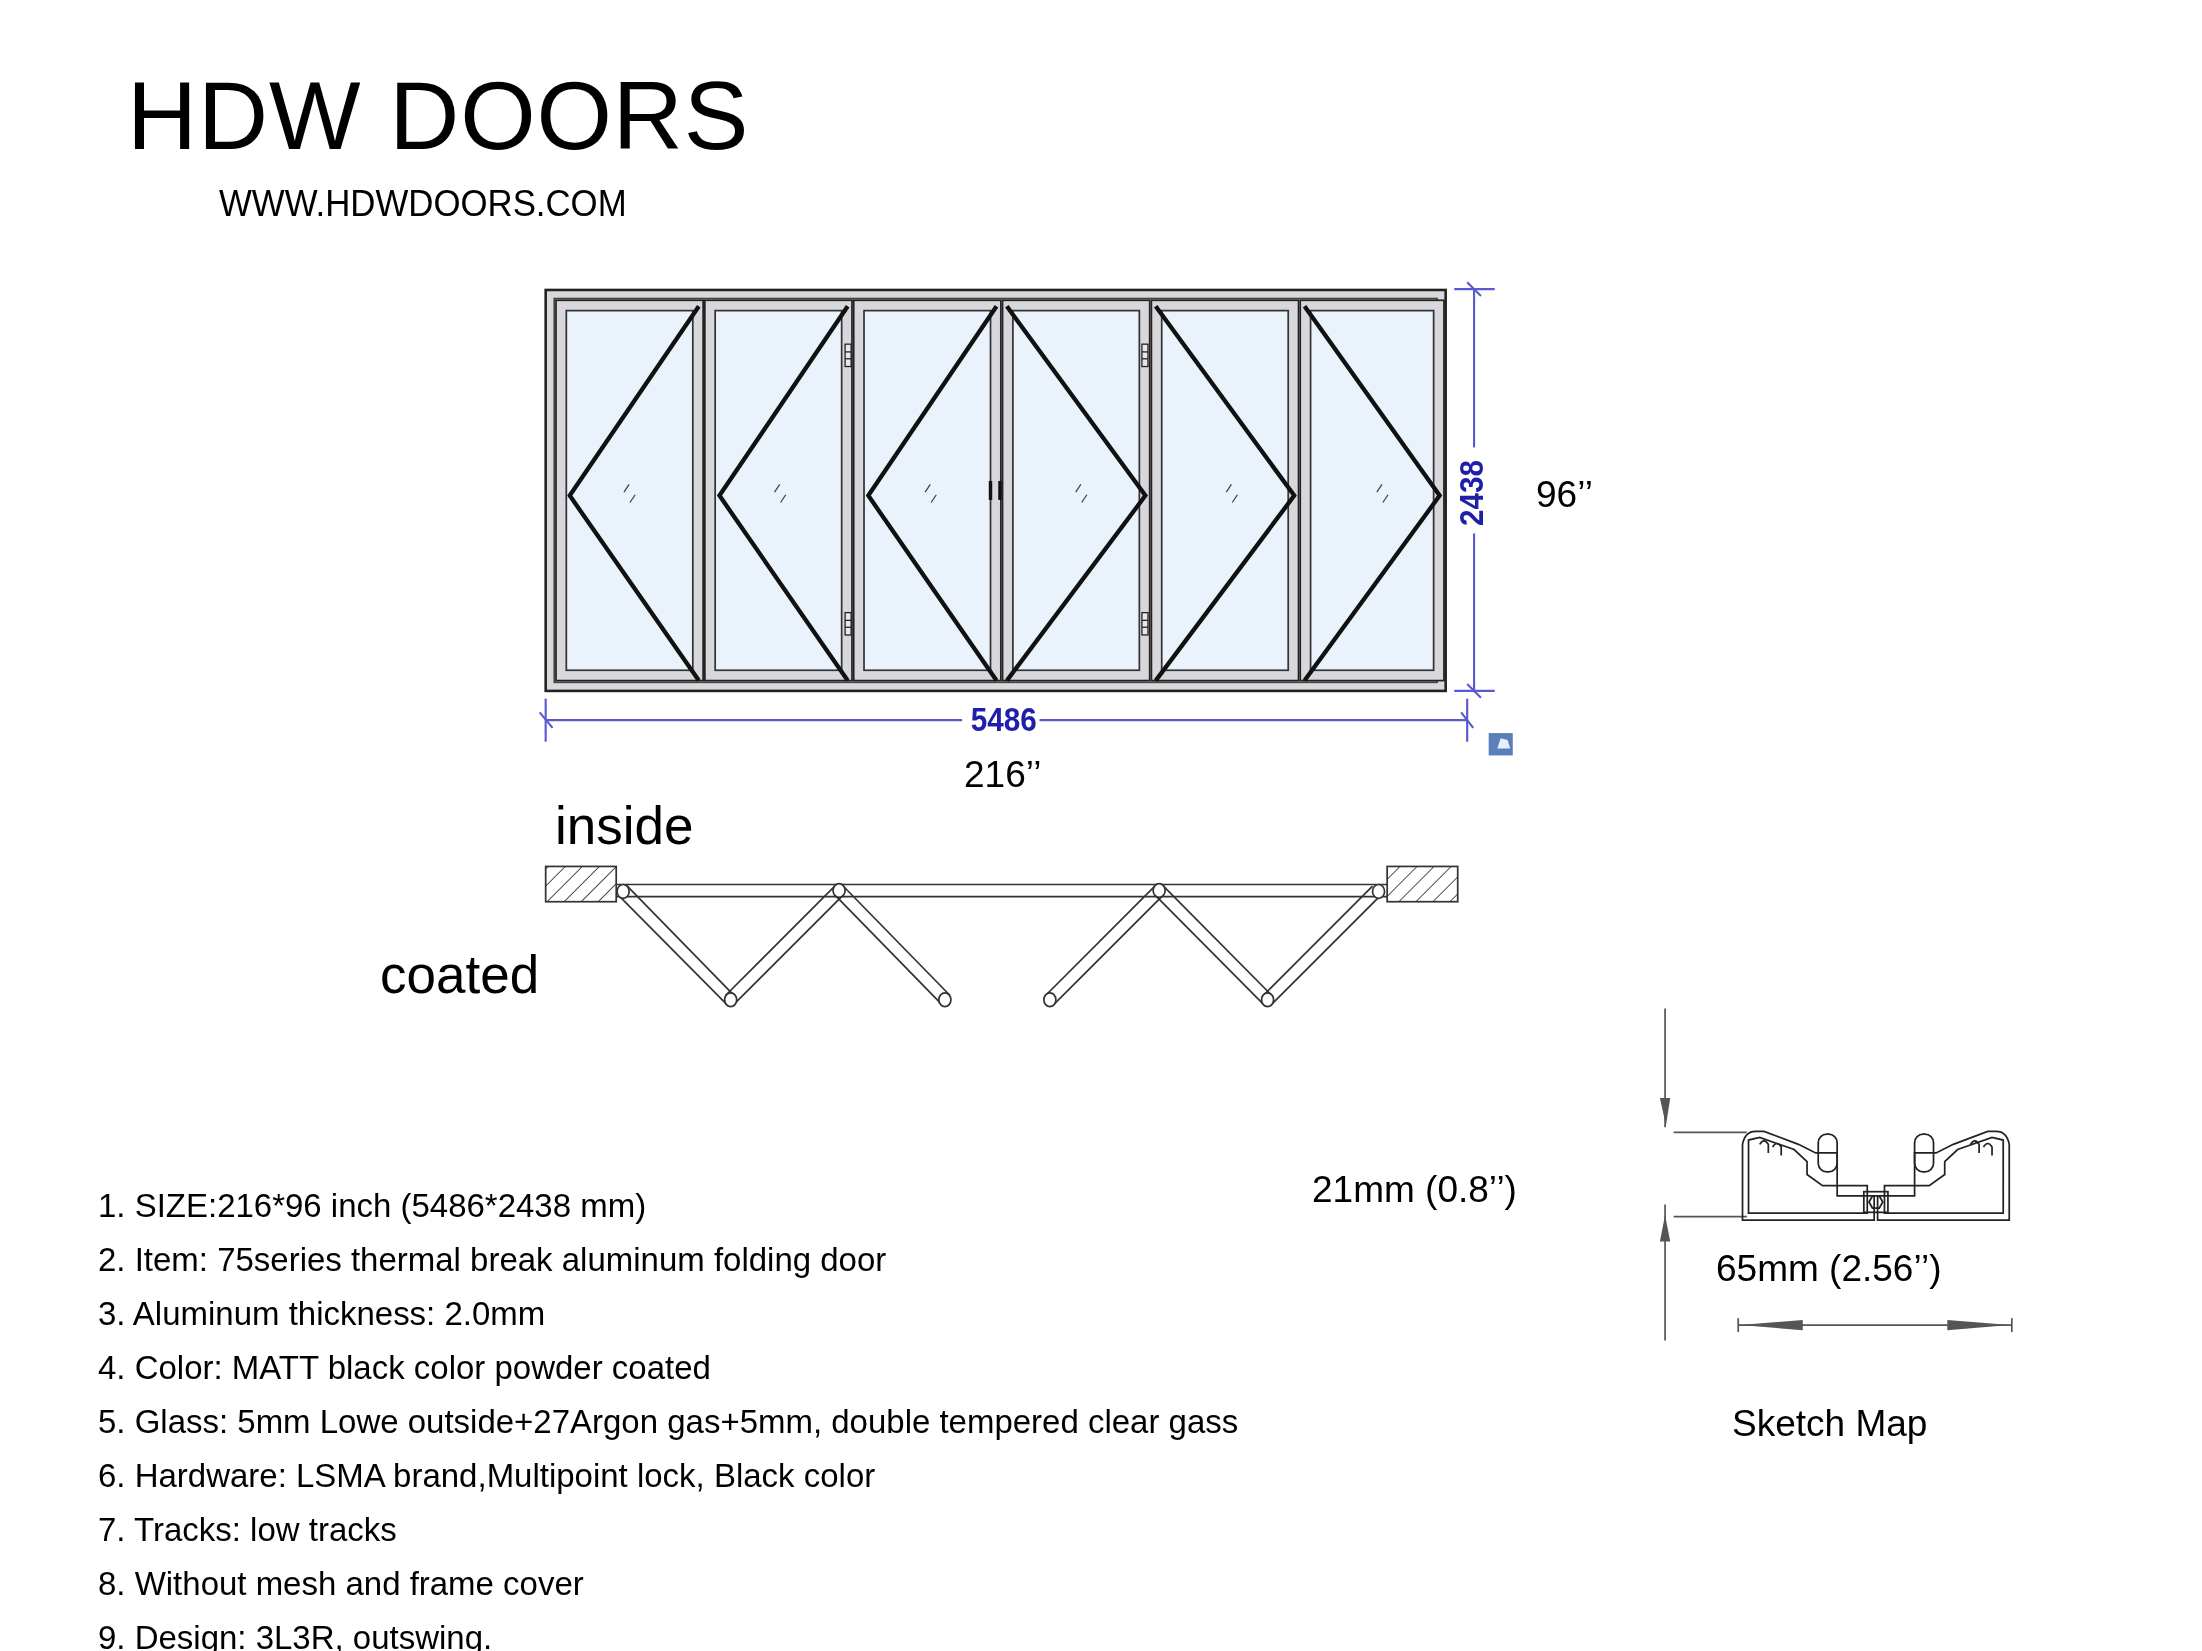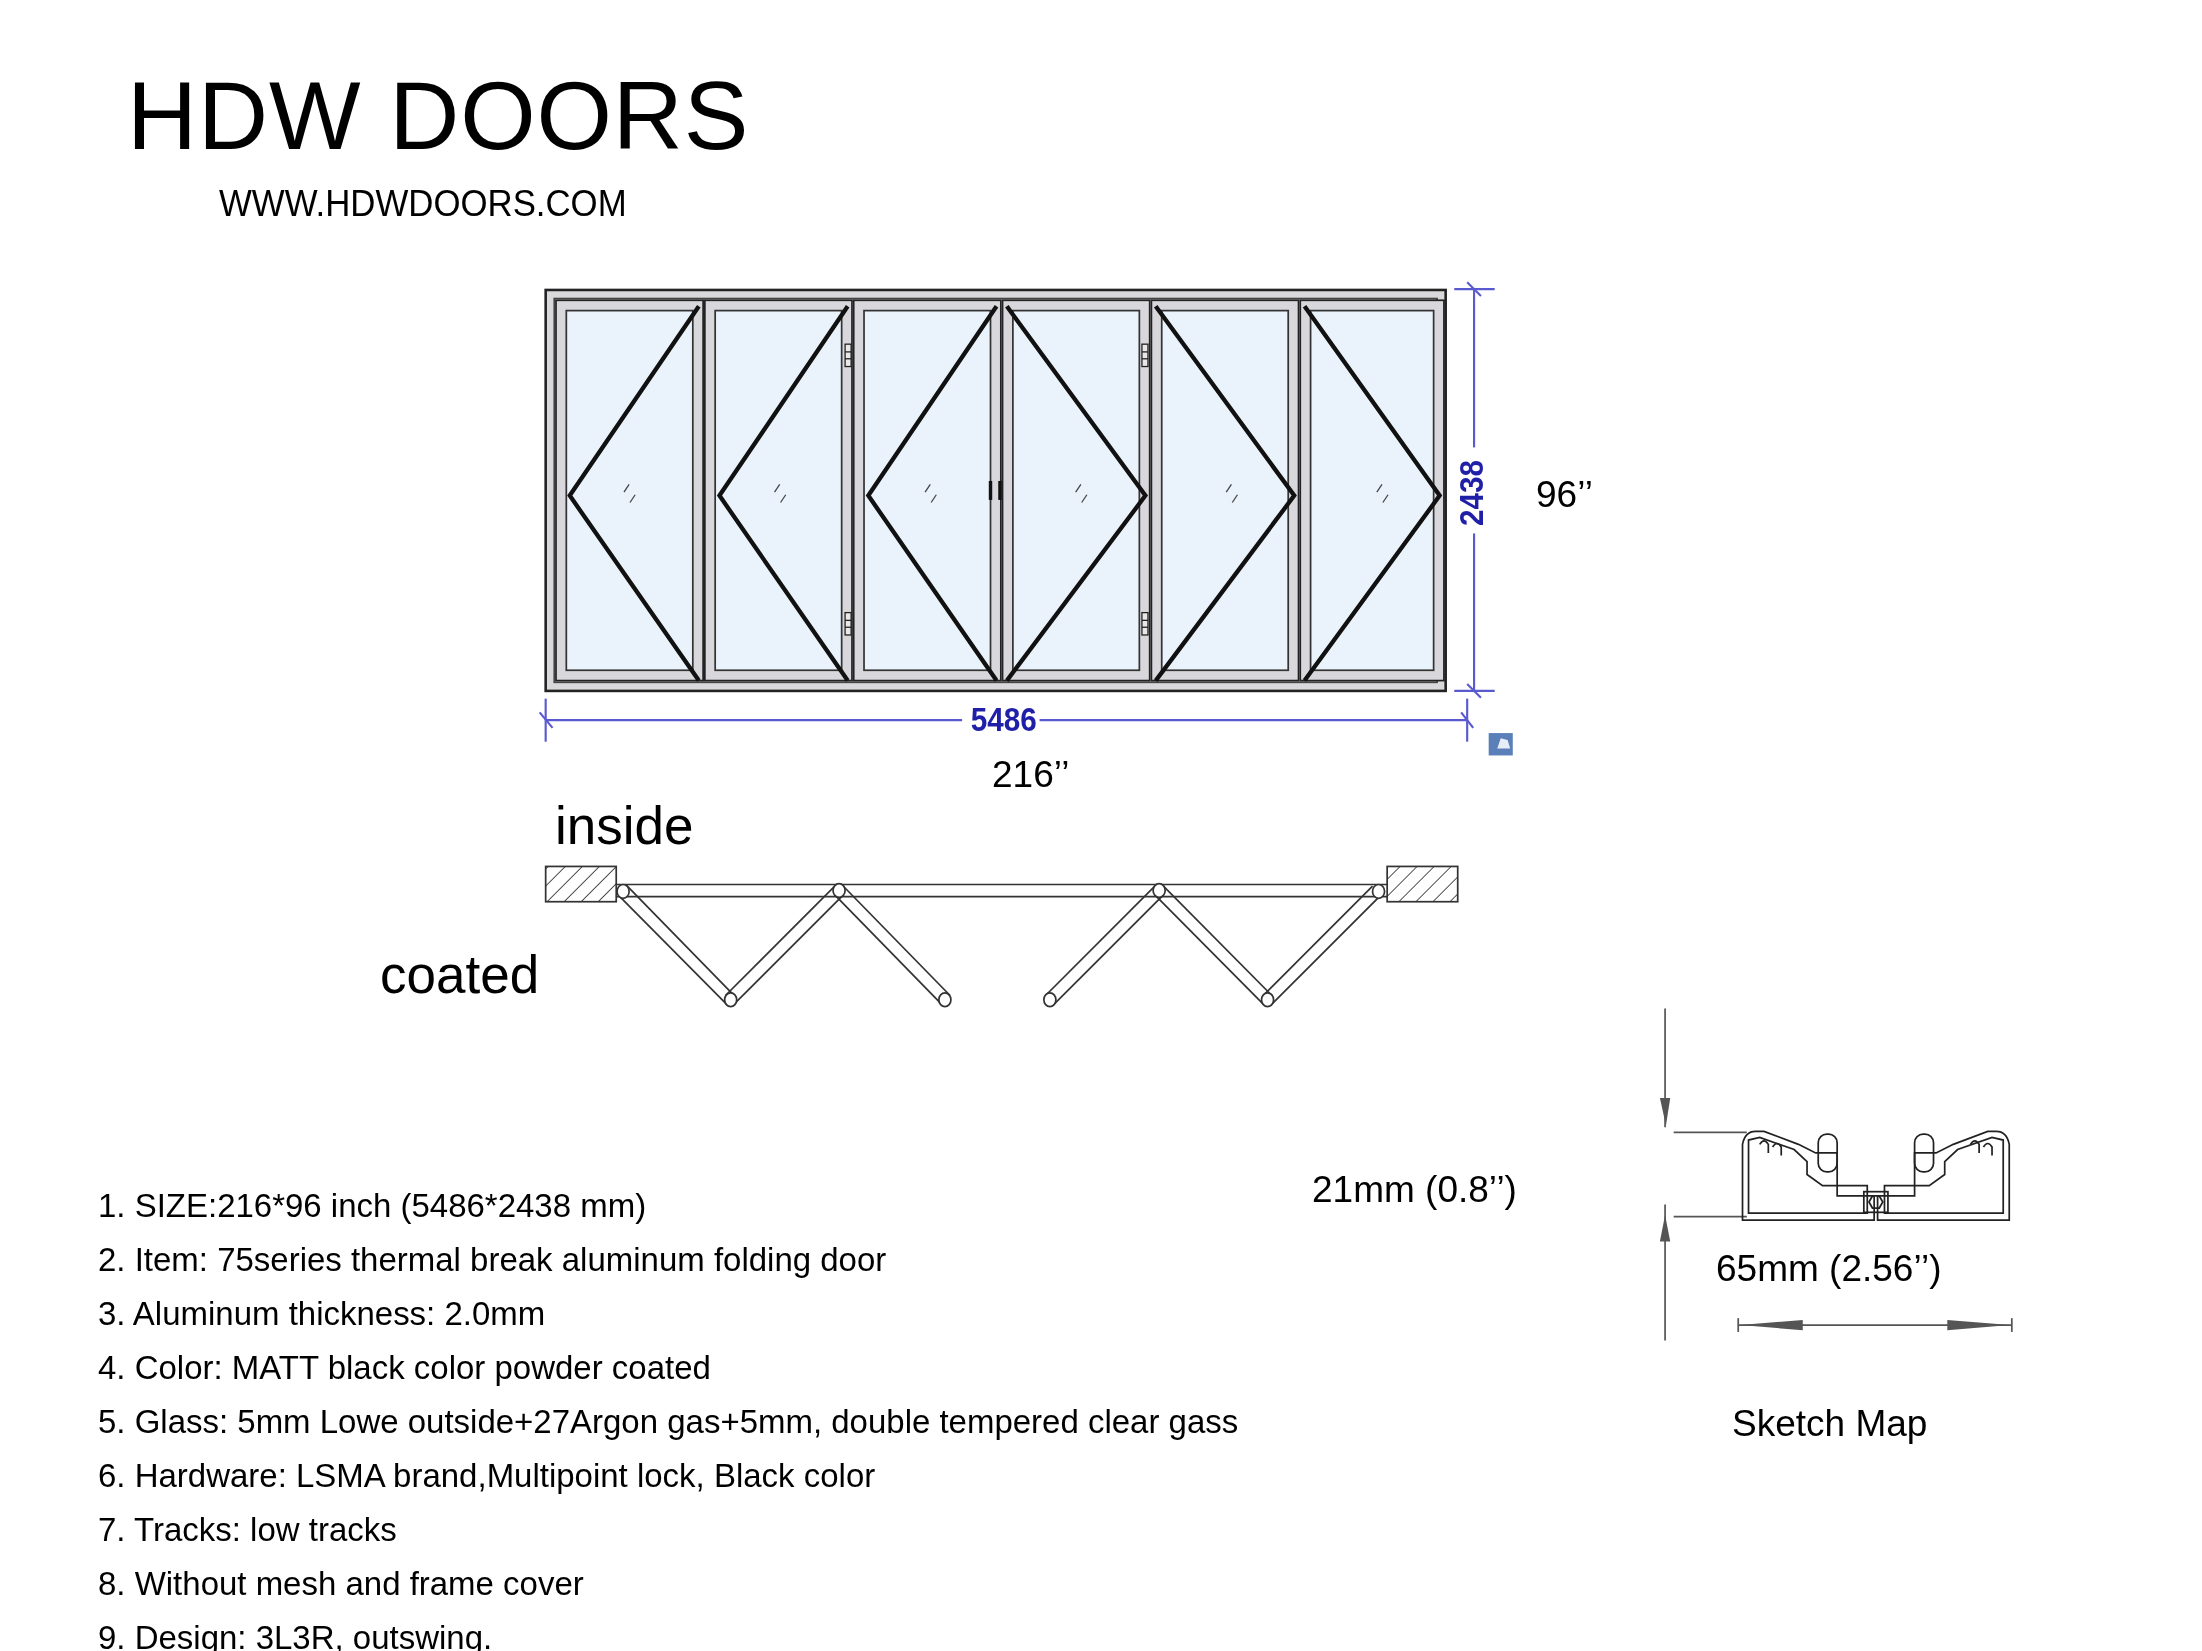--- a/index.html
+++ b/index.html
@@ -187,21 +187,21 @@
     <line x1="2020" y1="1540" x2="2338" y2="1540" stroke="#555" stroke-width="2"></line>
     <line x1="2020" y1="1532" x2="2020" y2="1548" stroke="#555" stroke-width="2"></line>
     <line x1="2338" y1="1532" x2="2338" y2="1548" stroke="#555" stroke-width="2"></line>
     <polygon points="2022,1540 2095,1534 2095,1546" fill="#555"></polygon>
     <polygon points="2336,1540 2263,1534 2263,1546" fill="#555"></polygon>
   </g>
 </svg>
 
 <div class="abs dim-text" style="left:967px; top:703px;">5486</div>
 <div class="abs dim-text" style="left:1435px; top:476px; transform: rotate(-90deg) scaleX(0.9); transform-origin: center;">2438</div>
-<div class="abs big-dim" style="left:964px; top:745px;margin-left:28px;">216’’</div>
+<div class="abs big-dim" style="left:964px; top:745px;">216’’</div>
 <div class="abs big-dim" style="left:1536px; top:465px;">96’’</div>
 
 <div class="abs label-lg" style="left:555px; top:796px;">inside</div>
 <div class="abs label-lg" style="left:380px; top:945px;">coated</div>
 
 <div class="abs big-dim" style="left:1312px; top:1136px;margin-top:24px;">21mm (0.8’’)</div>
 <div class="abs big-dim" style="left:1716px; top:1239px;">65mm (2.56’’)</div>
 <div class="abs big-dim" style="left:1732px; top:1394px;">Sketch Map</div>
 
 <ul class="abs spec-list">

